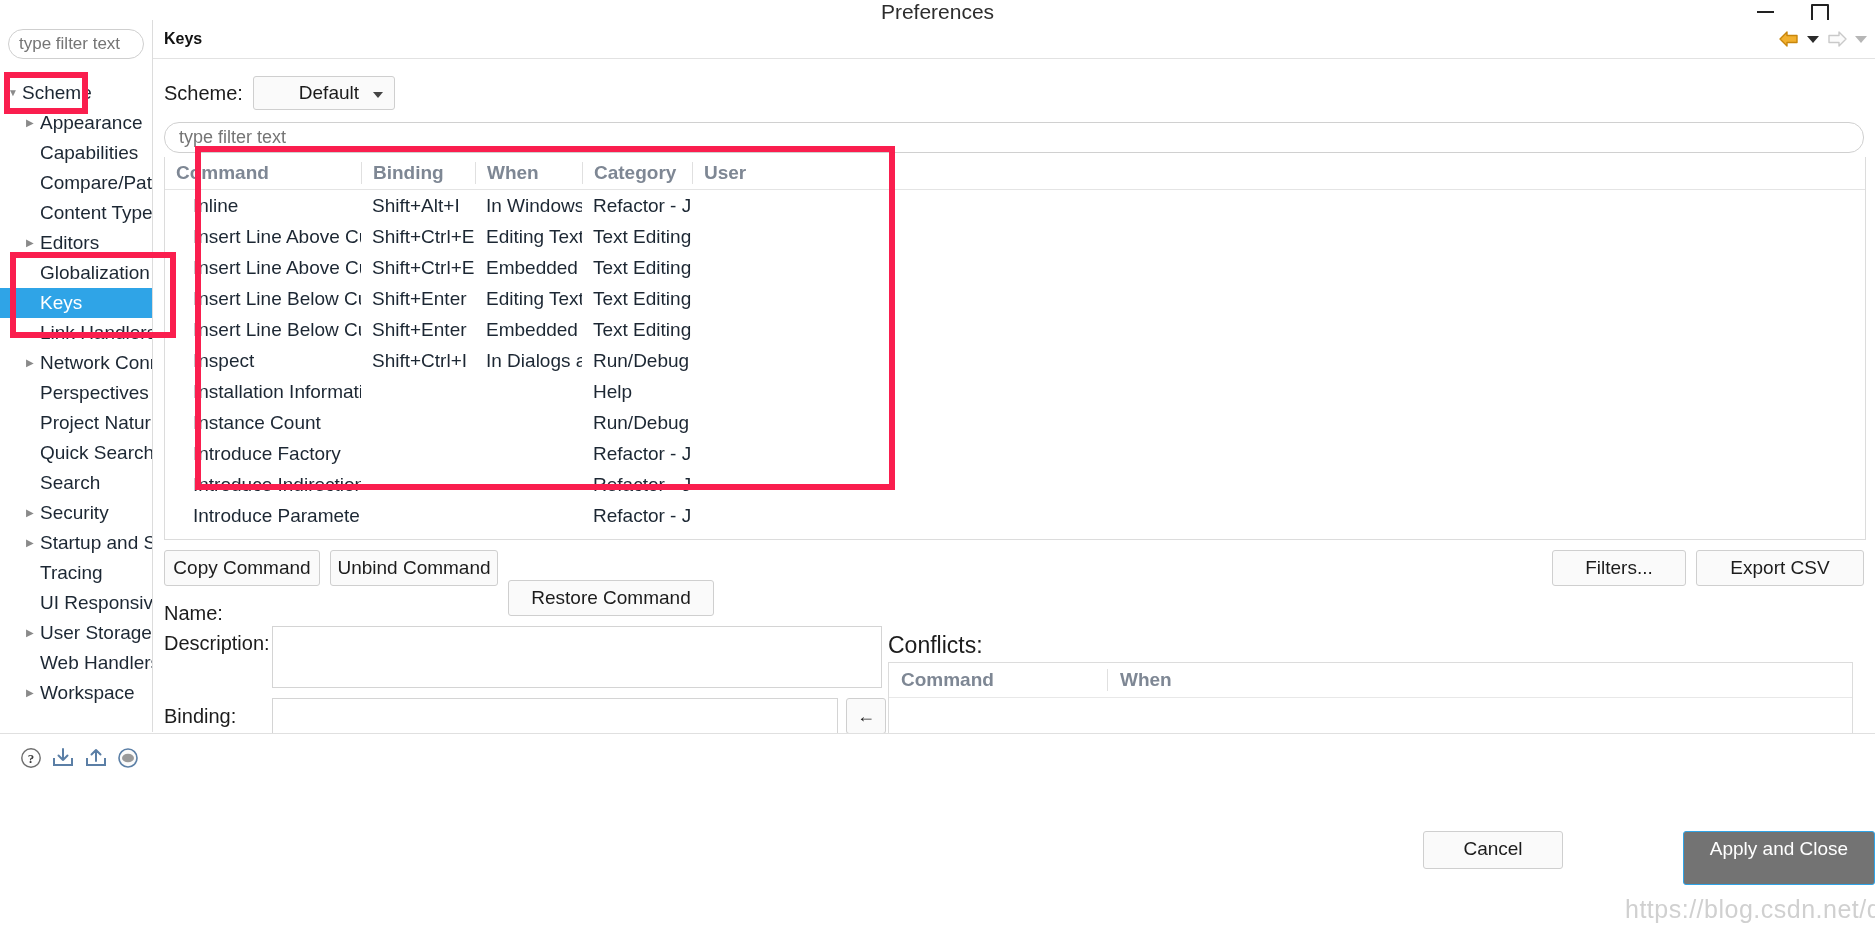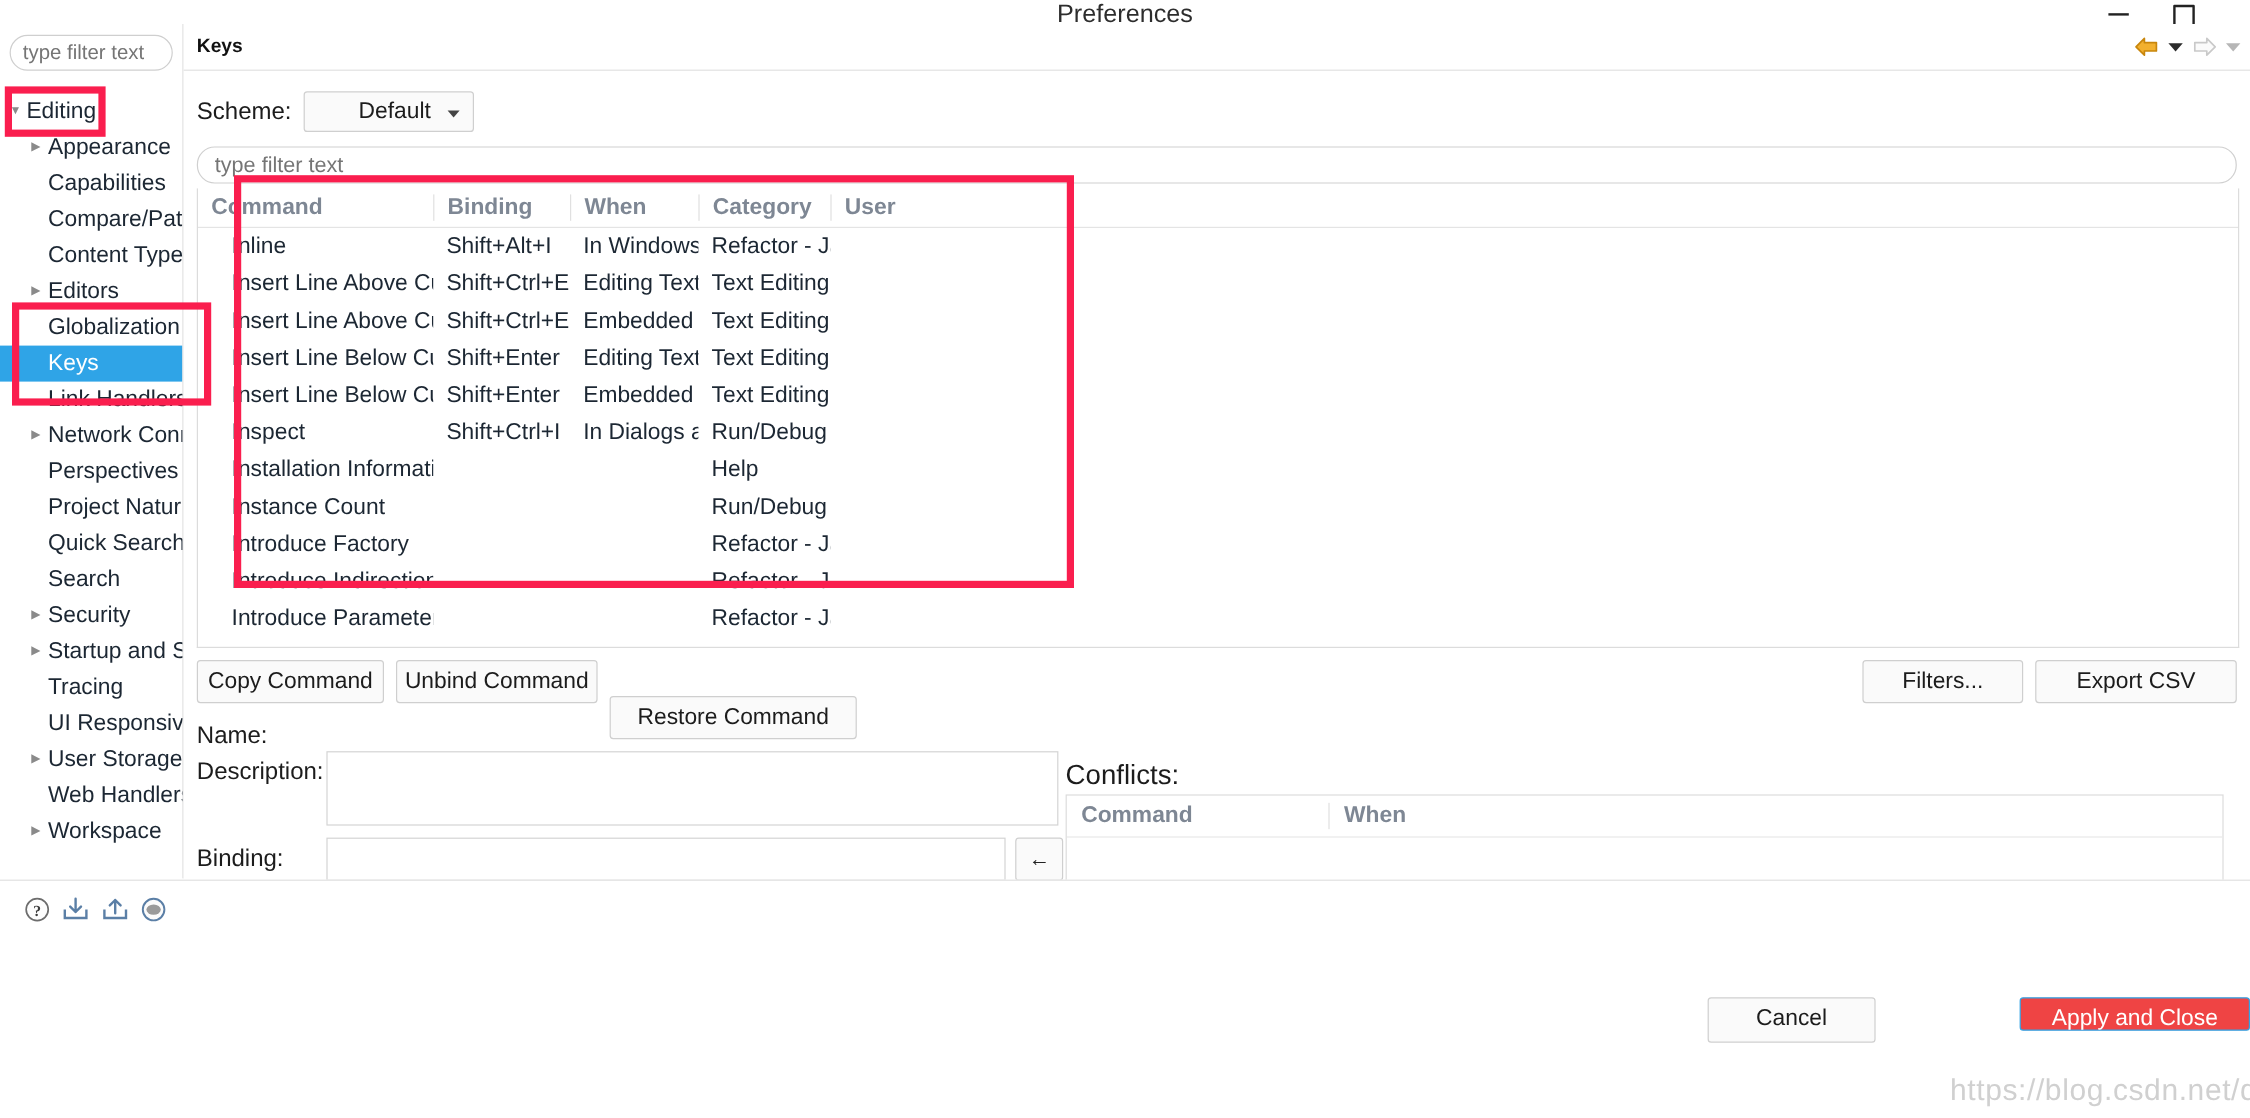--- a/index.html
+++ b/index.html
@@ -402,22 +402,22 @@
     gap: 9px;
   }
   #btn-cancel {
     position: absolute;
     right: 312px; top: 97px;
     width: 140px; height: 38px;
   }
   #btn-apply-close {
     position: absolute;
     right: 0; top: 97px;
-    width: 192px; height: 28px;
-    background: #ef4444;
+    width: 192px; height: 54px;
+    background: #737373;
     border: 1px solid #2fa4e7;
     color: #ffffff;
   }
 
   
   .redbox {
     position: absolute;
     border: 6px solid #fa1e4e;
     box-sizing: border-box;
     pointer-events: none;
@@ -449,21 +449,21 @@
     <div class="minimize-glyph"></div>
   </div>
   <div class="win-btn" id="btn-maximize">
     <div class="maximize-glyph"></div>
   </div>
 </div>
 
 <div id="sidebar">
   <input id="filter-box" type="text" placeholder="type filter text" style="">
   <div id="tree">
-      <div class="tree-item depth0"><span class="twisty d0">▼</span><span>Editing</span></div>
+      <div class="tree-item depth0"><span class="twisty d0">▼</span><span>Scheme</span></div>
       <div class="tree-item depth1"><span class="twisty d1">▶</span><span>Appearance</span></div>
       <div class="tree-item depth1"><span>Capabilities</span></div>
       <div class="tree-item depth1"><span>Compare/Pat</span></div>
       <div class="tree-item depth1"><span>Content Types</span></div>
       <div class="tree-item depth1"><span class="twisty d1">▶</span><span>Editors</span></div>
       <div class="tree-item depth1"><span>Globalization</span></div>
       <div class="tree-item depth1 selected"><span>Keys</span></div>
       <div class="tree-item depth1"><span>Link Handlers</span></div>
       <div class="tree-item depth1"><span class="twisty d1">▶</span><span>Network Conn</span></div>
       <div class="tree-item depth1"><span>Perspectives</span></div>

